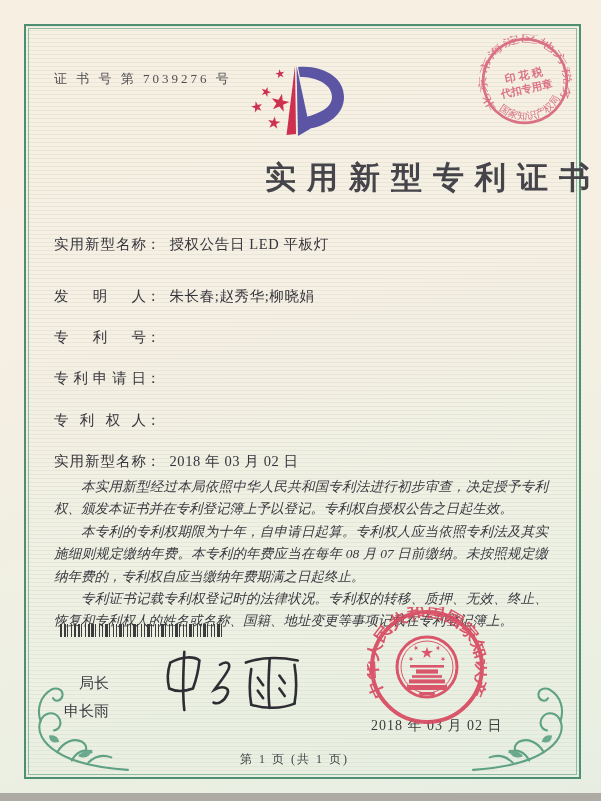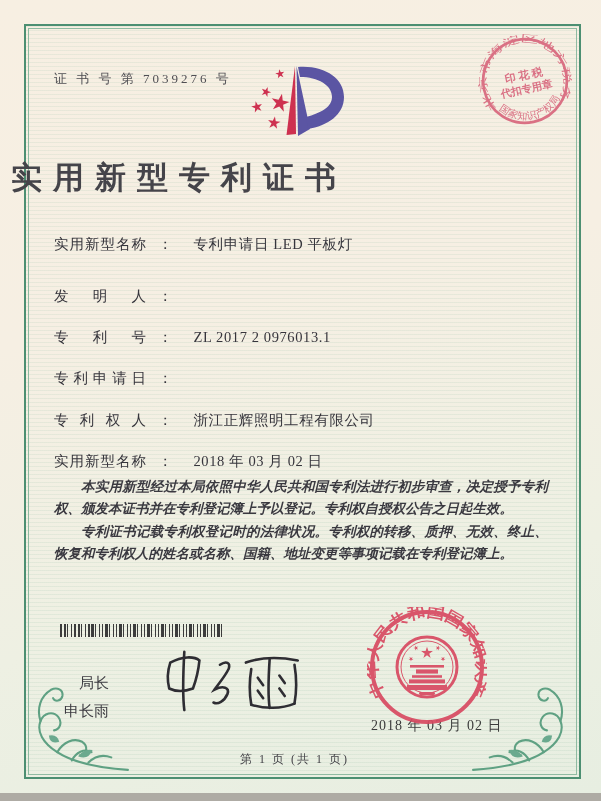--- a/index.html
+++ b/index.html
@@ -7,31 +7,31 @@
          font-family:"Liberation Serif","DejaVu Serif",serif;}
   .paper{position:absolute;left:0;top:0;width:601px;height:793px;
          background:linear-gradient(168deg,#f7efe2 0%,#f6efe3 38%,#eef0e3 72%,#e7eee1 100%);
          box-shadow:0 2px 6px rgba(0,0,0,.35);}
   .frame{position:absolute;left:24px;top:24px;width:553px;height:751px;
          border:2px solid #4c8f72;
          background:repeating-linear-gradient(180deg,rgba(122,176,148,.12) 0 1px,rgba(255,255,255,0) 1px 4px);}
   .frame-inner{position:absolute;inset:2px;border:1px solid #8ebba2;}
   .cert-number{position:absolute;left:54px;top:70px;font-size:13px;letter-spacing:3px;color:#4f4e53;}
   .logo{position:absolute;left:248px;top:56px;width:106px;height:90px;}
-  .title{position:absolute;left:0;right:0;top:157px;text-align:left;font-size:31px;
+  .title{position:absolute;left:0;right:0;top:157px;text-align:right;font-size:31px;
          font-weight:700;letter-spacing:11px;text-indent:11px;color:#45444a;}
   .field-row{position:absolute;left:54px;width:500px;font-size:14.5px;color:#36353c;
-             display:flex;align-items:baseline;white-space:nowrap;gap:12px;}
+             display:flex;align-items:baseline;white-space:nowrap;}
   .field-label{display:inline-block;width:92px;text-align:justify;text-align-last:justify;}
   .field-colon{margin-right:9px;}
   .field-value{letter-spacing:.6px;}
   .row0{top:235px}.row1{top:287px}.row2{top:328px}.row3{top:369px}.row4{top:411px}.row5{top:452px}
   .body-text{position:absolute;left:54px;top:476px;width:494px;font-size:13.5px;line-height:22.4px;
              color:#3a3940;text-align:justify;font-style:italic;}
-  .body-text p{margin:0;text-indent:2em;font-weight:bold;}
+  .body-text p{margin:0;text-indent:2em;}
   .barcode{position:absolute;left:60px;top:624px;width:163px;height:13px;
            background:repeating-linear-gradient(90deg,#3c3c3c 0 1.5px,transparent 1.5px 3.5px,
             #3c3c3c 3.5px 6px,transparent 6px 7px,#3c3c3c 7px 7.8px,transparent 7.8px 11px,
             #3c3c3c 11px 12px,transparent 12px 14px);}
   .director{position:absolute;left:64px;top:669px;font-size:15px;color:#3b3a40;
             font-family:"Liberation Sans","DejaVu Sans",sans-serif;line-height:28px;text-align:right;}
   .signature{position:absolute;left:153px;top:646px;width:162px;height:72px;}
   .seal{position:absolute;left:367px;top:607px;width:120px;height:120px;opacity:.92;}
   .issue-date{position:absolute;left:371px;top:717px;font-size:14px;letter-spacing:1px;color:#3b3b3b;}
   .footer{position:absolute;left:0;right:12px;top:751px;text-align:center;font-size:12px;
@@ -71,48 +71,48 @@
         <polygon points="48.5,10 50,80 62,73"></polygon>
         <path d="M 50,11 C 76,9 96,22 96,41 C 96,59 79,70 60,73 L 58,61 C 73,57 84,51 84,41 C 84,29 70,21 52,21 Z"></path>
       </g>
     </svg>
 
     <div class="title">实用新型专利证书</div>
 
     <div class="field-row row0">
       <span class="field-label">实用新型名称</span>
         <span class="field-colon">：</span>
-        <span class="field-value">专利申请日 LED 平板灯</span>
+        <span class="field-value">授权公告日 LED 平板灯</span>
     </div>
     <div class="field-row row1">
       <span class="field-label">发明人</span>
         <span class="field-colon">：</span>
+        <span class="field-value">朱长春;赵秀华;柳晓娟</span>
     </div>
     <div class="field-row row2">
       <span class="field-label">专利号</span>
         <span class="field-colon">：</span>
-        <span class="field-value">ZL 2017 2 0976013.1</span>
     </div>
     <div class="field-row row3">
       <span class="field-label">专利申请日</span>
         <span class="field-colon">：</span>
     </div>
     <div class="field-row row4">
       <span class="field-label">专利权人</span>
         <span class="field-colon">：</span>
-        <span class="field-value">浙江正辉照明工程有限公司</span>
     </div>
     <div class="field-row row5">
       <span class="field-label">实用新型名称</span>
         <span class="field-colon">：</span>
         <span class="field-value">2018 年 03 月 02 日</span>
     </div>
 
     <div class="body-text">
       <p>本实用新型经过本局依照中华人民共和国专利法进行初步审查，决定授予专利权、颁发本证书并在专利登记簿上予以登记。专利权自授权公告之日起生效。</p>
+      <p>本专利的专利权期限为十年，自申请日起算。专利权人应当依照专利法及其实施细则规定缴纳年费。本专利的年费应当在每年 08 月 07 日前缴纳。未按照规定缴纳年费的，专利权自应当缴纳年费期满之日起终止。</p>
       <p>专利证书记载专利权登记时的法律状况。专利权的转移、质押、无效、终止、恢复和专利权人的姓名或名称、国籍、地址变更等事项记载在专利登记簿上。</p>
     </div>
 
     <div class="barcode"></div>
 
     <div class="director">
       <div>局长</div>
       <div>申长雨</div>
     </div>
 

